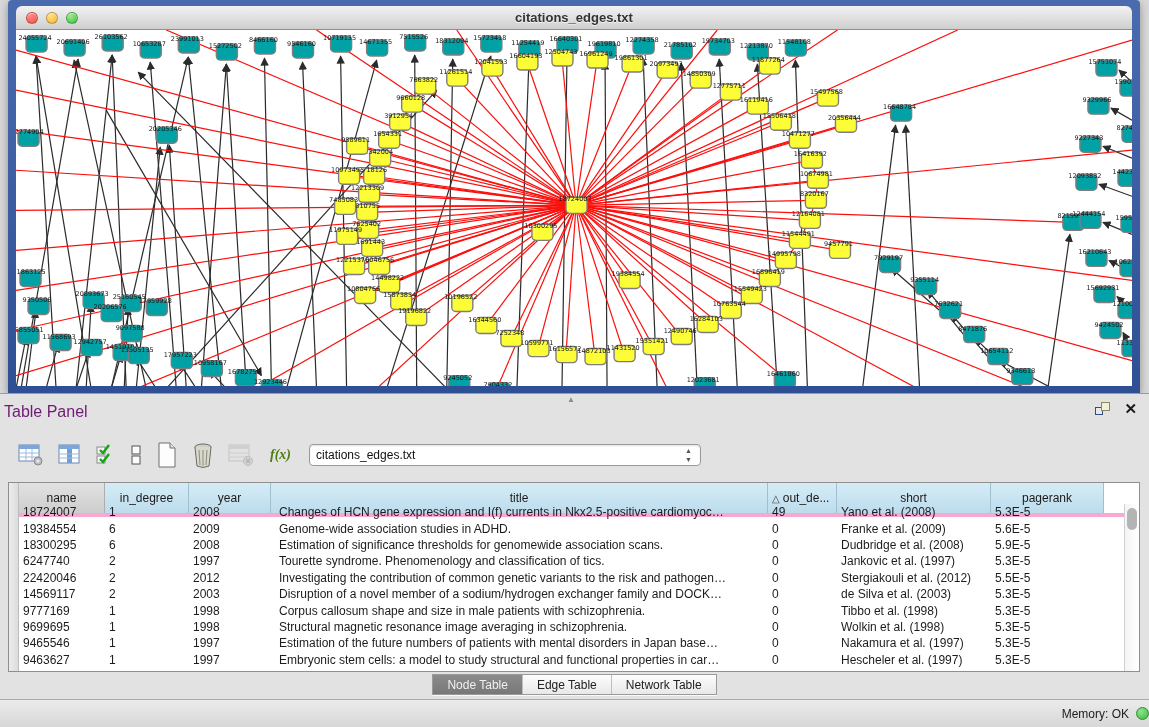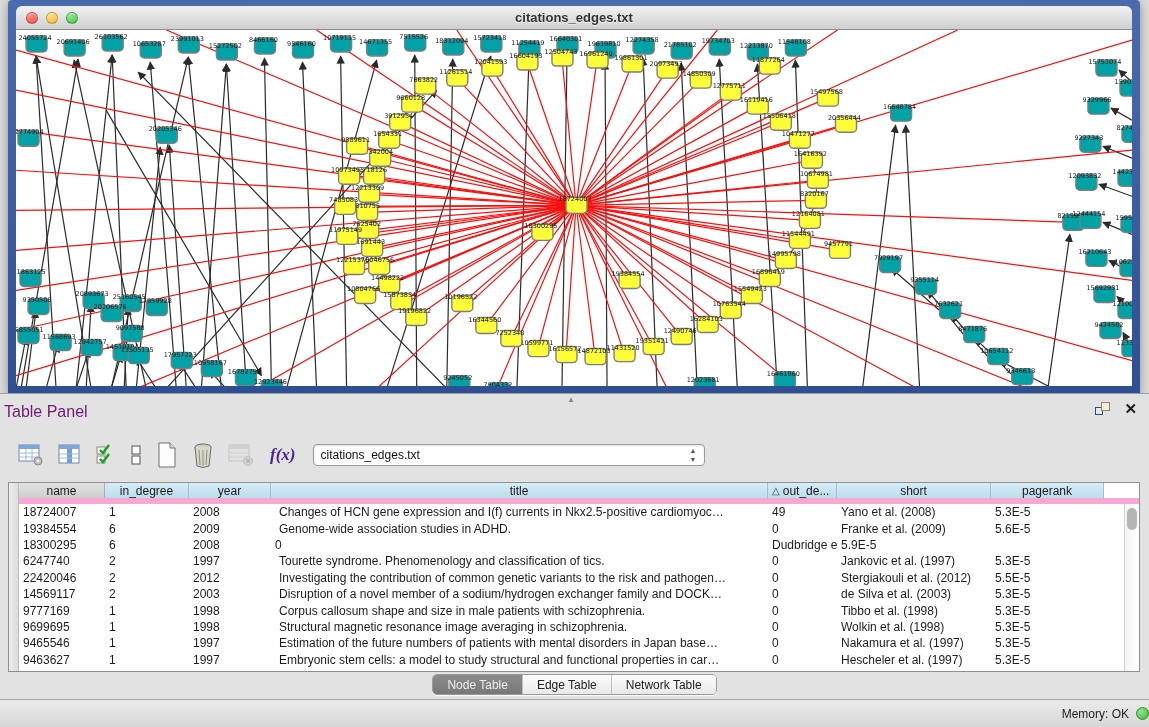--- a/index.html
+++ b/index.html
@@ -36,53 +36,53 @@
   .panel-header-icons { position:absolute; right:12px; top:8px; display:flex; gap:14px; align-items:center; }
   .float-icon { width:15px; height:13px; position:relative; }
   .float-icon .sq1 { position:absolute; left:0; bottom:0; width:8px; height:8px; border:1px solid #2d4f86; background:#e9e9e9; }
   .float-icon .sq2 { position:absolute; right:0; top:0; width:9px; height:9px; border:1px solid #8d8a55; background:#efefdf; }
   .close-x { font-size:15px; font-weight:bold; color:#1a1a1a; line-height:13px; }
 
   .toolbar { position:absolute; left:0; top:34px; width:100%; height:54px;
     display:flex; align-items:center; }
   .tb-icon { margin-left:14px; display:flex; align-items:center; justify-content:center; height:30px; }
   .tb-icon:first-child { margin-left:18px; }
-  .fx-label { font-size:17px; font-style:italic; font-weight:bold; color:#4c1d95;
+  .fx-label { font-size:14px; font-style:italic; font-weight:bold; color:#4d7c0f;
     font-family:"Liberation Serif", serif; margin-left:16px; }
   .src-dropdown { margin-left:18px; width:392px; height:22px; background:#ffffff;
     border:1px solid #9a9a9a; border-radius:4px; display:flex; align-items:center;
     font-size:12px; color:#111; padding:0 6px; position:relative;
     box-shadow:inset 0 1px 2px rgba(0,0,0,.12); }
   .dd-stepper { position:absolute; right:8px; top:1px; font-size:7px; color:#555; line-height:9px; text-align:center; }
 
   .table-box { position:absolute; left:8px; top:88px; width:1132px; height:190px;
     background:#ffffff; border:1px solid #8f8f8f; display:flex; }
   .row-gutter { width:10px; background:linear-gradient(90deg,#ececec,#dcdcdc); border-right:1px solid #bdbdbd; }
   .table-main { flex:1; position:relative; overflow:hidden; }
   .thead { display:grid; grid-template-columns:86px 84px 82px 497px 69px 154px 113px 1fr;
-    height:21px; border-bottom:6px solid #f9a8d4; }
+    height:34px; border-bottom:4px solid #f9a8d4; }
   .th { background:linear-gradient(180deg,#d6ecf7,#bcdcec); border-right:1px solid #9fc0cf;
     font-size:12px; color:#1a1a1a; display:flex; align-items:center; justify-content:center;
     overflow:hidden; white-space:nowrap; }
   .th.gray { background:linear-gradient(180deg,#e2e2e2,#cdcdcd); border-right:1px solid #adadad; }
   .th.left { justify-content:flex-start; padding-left:4px; }
   .th.filler { background:transparent; border-right:none; }
   .sort-tri { font-size:10px; margin-right:3px; color:#444; }
   .tbody { position:absolute; left:0; top:21px; right:15px; bottom:0; }
   .tr { display:grid; grid-template-columns:86px 84px 82px 497px 69px 154px 113px;
     height:16.4px; align-items:center; }
   .td { font-size:12px; color:#1c1c1c; white-space:nowrap; overflow:hidden; padding-left:4px; }
   .td.title-cell { padding-left:8px; }
   .vscroll { position:absolute; right:0; top:21px; bottom:0; width:15px;
     background:linear-gradient(90deg,#f4f4f4,#ffffff); border-left:1px solid #d0d0d0; }
   .vthumb { position:absolute; left:2px; top:4px; width:10px; height:22px;
     background:#b4b4b4; border-radius:5px; }
 
   .tabs-row { position:absolute; left:0; top:280px; width:100%; display:flex; justify-content:center; }
-  .seg { display:flex; border:1px solid #9a9a9a; border-radius:5px; overflow:hidden;
+  .seg { display:flex; border:1px solid #9a9a9a; border-radius:0; overflow:hidden;
     background:#f5f5f5; height:21px; box-shadow:0 1px 0 rgba(255,255,255,.8); }
   .seg-btn { font-size:12px; color:#222; padding:0 14px; display:flex; align-items:center;
     background:linear-gradient(180deg,#fdfdfd,#e8e8e8); border-left:1px solid #bfbfbf; }
   .seg-btn:first-child { border-left:none; }
   .seg-btn.selected { background:linear-gradient(180deg,#8b8b8b,#787878); color:#f0f0f0; }
 
   .status-bar { position:absolute; left:0; top:699px; width:1149px; height:28px;
     background:linear-gradient(180deg,#ebebeb,#d7d7d7); border-top:1px solid #ababab;
     display:flex; align-items:center; justify-content:flex-end; gap:7px; }
   .mem-label { font-size:12px; color:#222; }
@@ -655,20 +655,21 @@
             <div class="td">2009</div>
             <div class="td title-cell">Genome-wide association studies in ADHD.</div>
             <div class="td">0</div>
             <div class="td">Franke et al. (2009)</div>
             <div class="td">5.6E-5</div>
           </div>
           <div class="tr">
             <div class="td">18300295</div>
             <div class="td">6</div>
             <div class="td">2008</div>
+            <div class="td title-cell">Estimation of significance thresholds for genomewide association scans.</div>
             <div class="td">0</div>
             <div class="td">Dudbridge et al. (2008)</div>
             <div class="td">5.9E-5</div>
           </div>
           <div class="tr">
             <div class="td">6247740</div>
             <div class="td">2</div>
             <div class="td">1997</div>
             <div class="td title-cell">Tourette syndrome. Phenomenology and classification of tics.</div>
             <div class="td">0</div>

